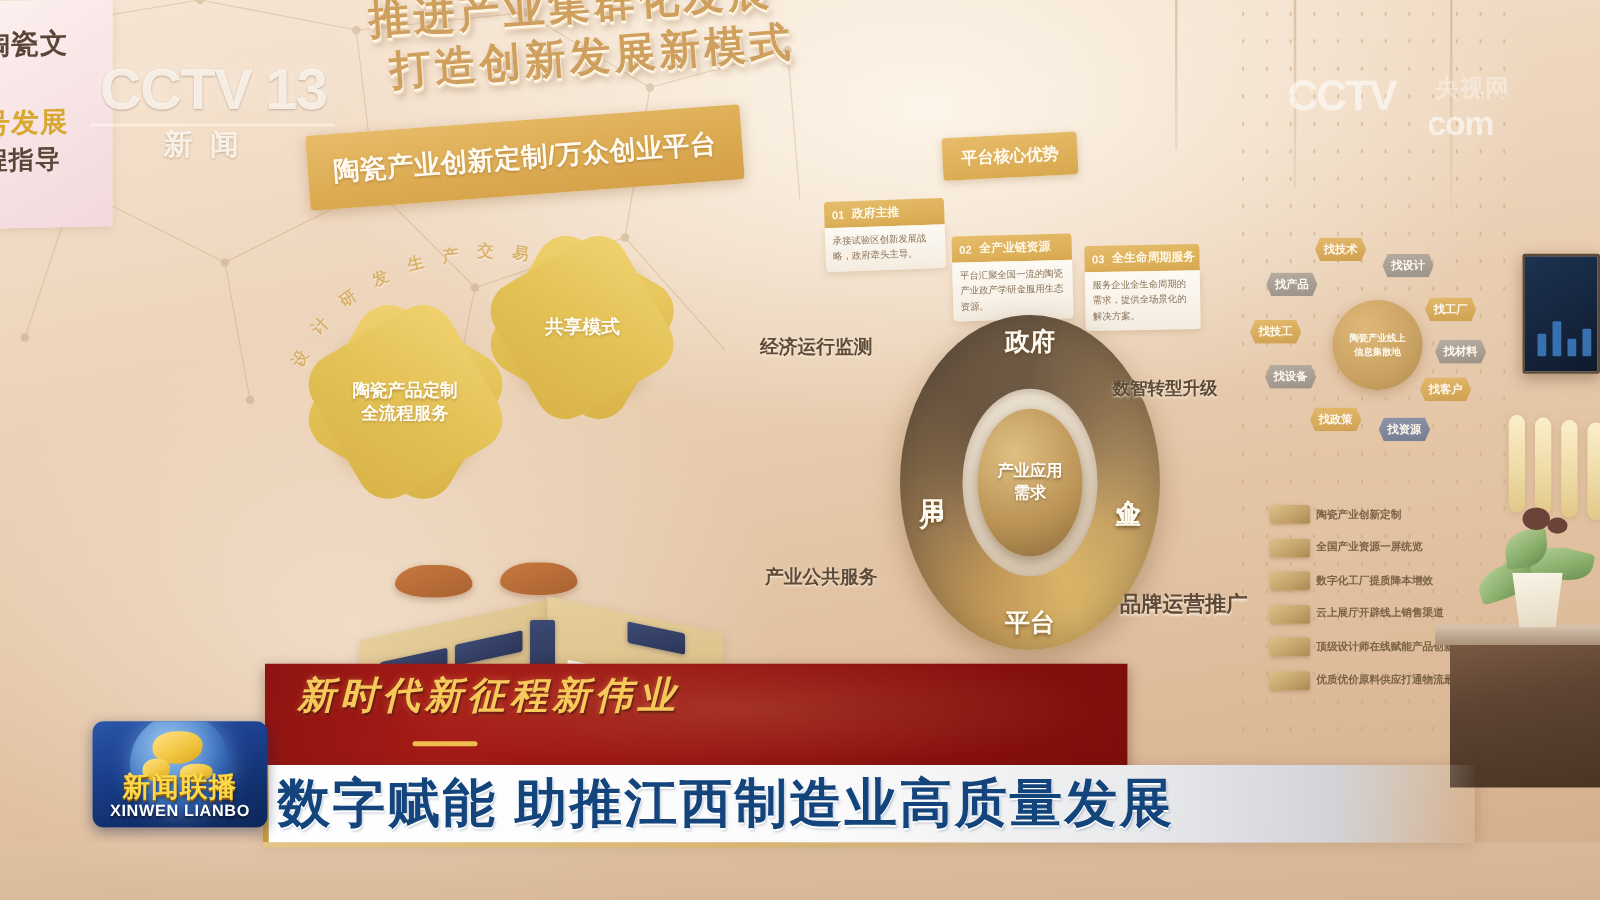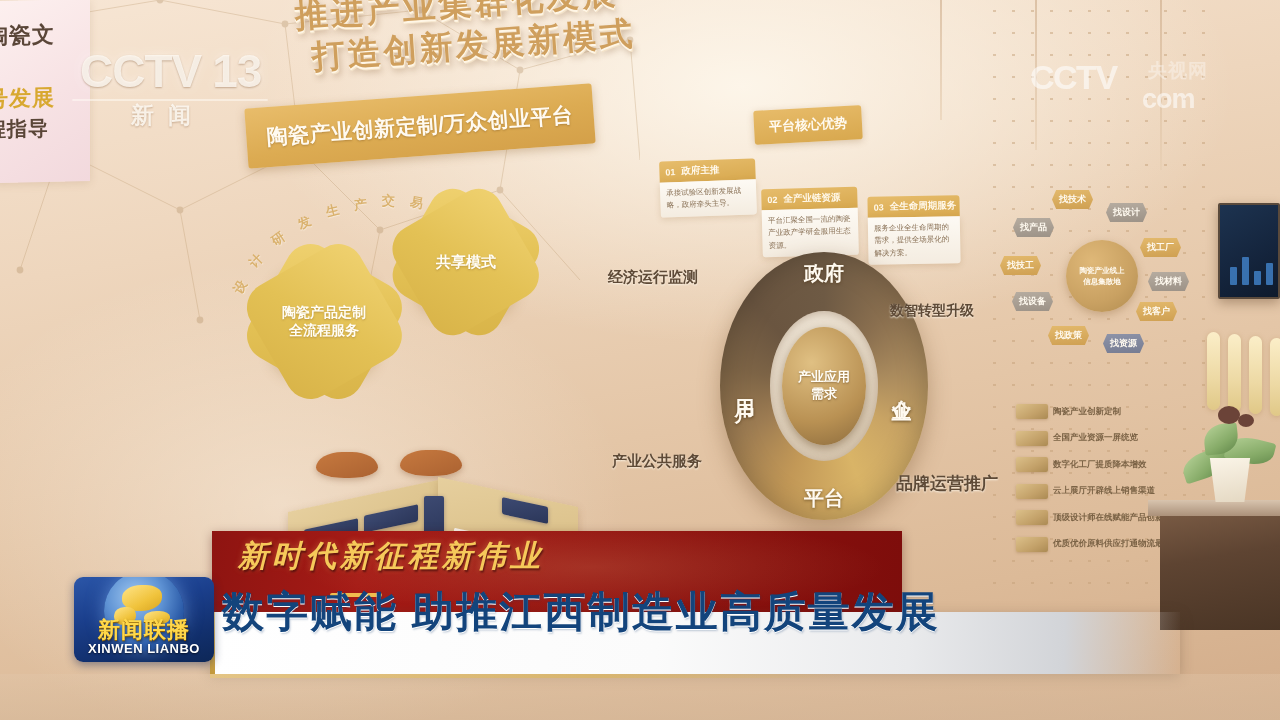--- a/index.html
+++ b/index.html
@@ -354,21 +354,21 @@
   }
   .lt-white .goldedge {
     position:absolute; left:0; top:0; width:5px; height:100%;
     background:linear-gradient(180deg,#f4d88b,#d8ae4f 50%,#c39a3d);
   }
   .lt-white .goldedge2 {
     position:absolute; left:0; bottom:-4px; width:640px; height:4px;
     background:linear-gradient(90deg,#e5c370,#d3ab4c 60%,rgba(211,171,76,0));
   }
   .lt-headline {
-    position:absolute; left:222px; top:587px; height:50px; z-index:4;
+    position:absolute; left:222px; top:618px; height:50px; z-index:4;
     display:flex; align-items:center;
     font-size:42px; font-weight:700; letter-spacing:2px;
     color:#13447c; white-space:nowrap;
     text-shadow:0 1px 0 #ffffff, 1px 2px 2px rgba(20,60,110,.25);
   }
 
   
   .xwlb {
     position:absolute; left:62px; top:577px; width:140px; height:85px;
     border-radius:9px;

